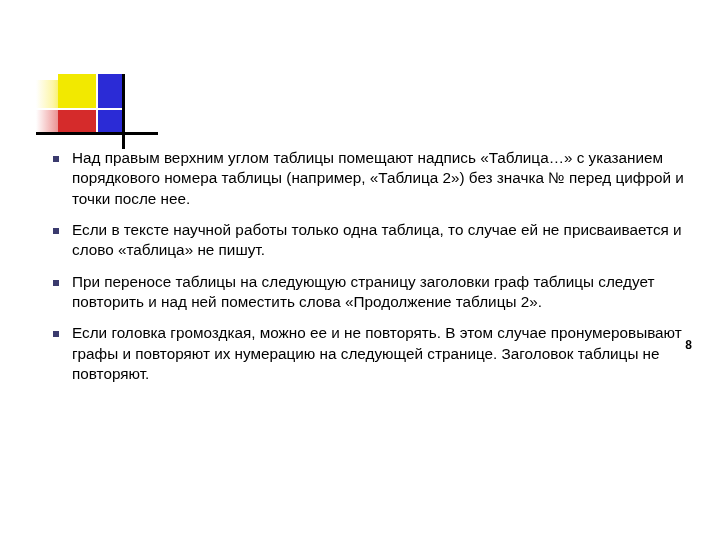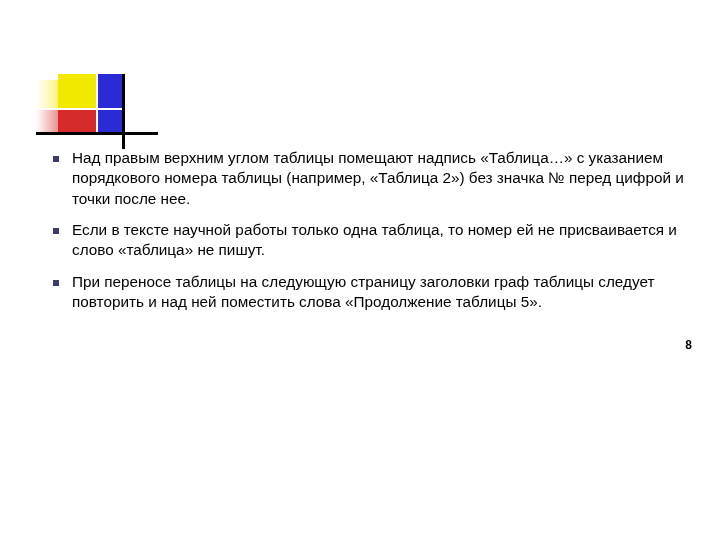--- a/index.html
+++ b/index.html
@@ -147,20 +147,21 @@
     <div class="sq-blue-top"></div>
     <div class="sq-red"></div>
     <div class="sq-blue-bottom"></div>
     <div class="v-line"></div>
     <div class="h-line"></div>
   </div>
 
   <div class="content">
     <ul class="bullets">
       <li>Над правым верхним углом таблицы помещают надпись «Таблица…» с указанием порядкового номера таблицы (например, «Таблица 2») без значка № перед цифрой и точки после нее.</li>
-      <li>Если в тексте научной работы только одна таблица, то номер ей не присваивается и слово «таблица» не пишут.</li>
-      <li>При переносе таблицы на следующую страницу заголовки граф таблицы следует повторить и над ней поместить слова «Продолжение таблицы 5».</li>
+      <li>Если в тексте научной работы только одна таблица, то случае ей не присваивается и слово «таблица» не пишут.</li>
+      <li>При переносе таблицы на следующую страницу заголовки граф таблицы следует повторить и над ней поместить слова «Продолжение таблицы 2».</li>
+      <li>Если головка громоздкая, можно ее и не повторять. В этом случае пронумеровывают графы и повторяют их нумерацию на следующей странице. Заголовок таблицы не повторяют.</li>
     </ul>
   </div>
 
   <div class="page-number">8</div>
 
 </div>
 
 </body></html>

